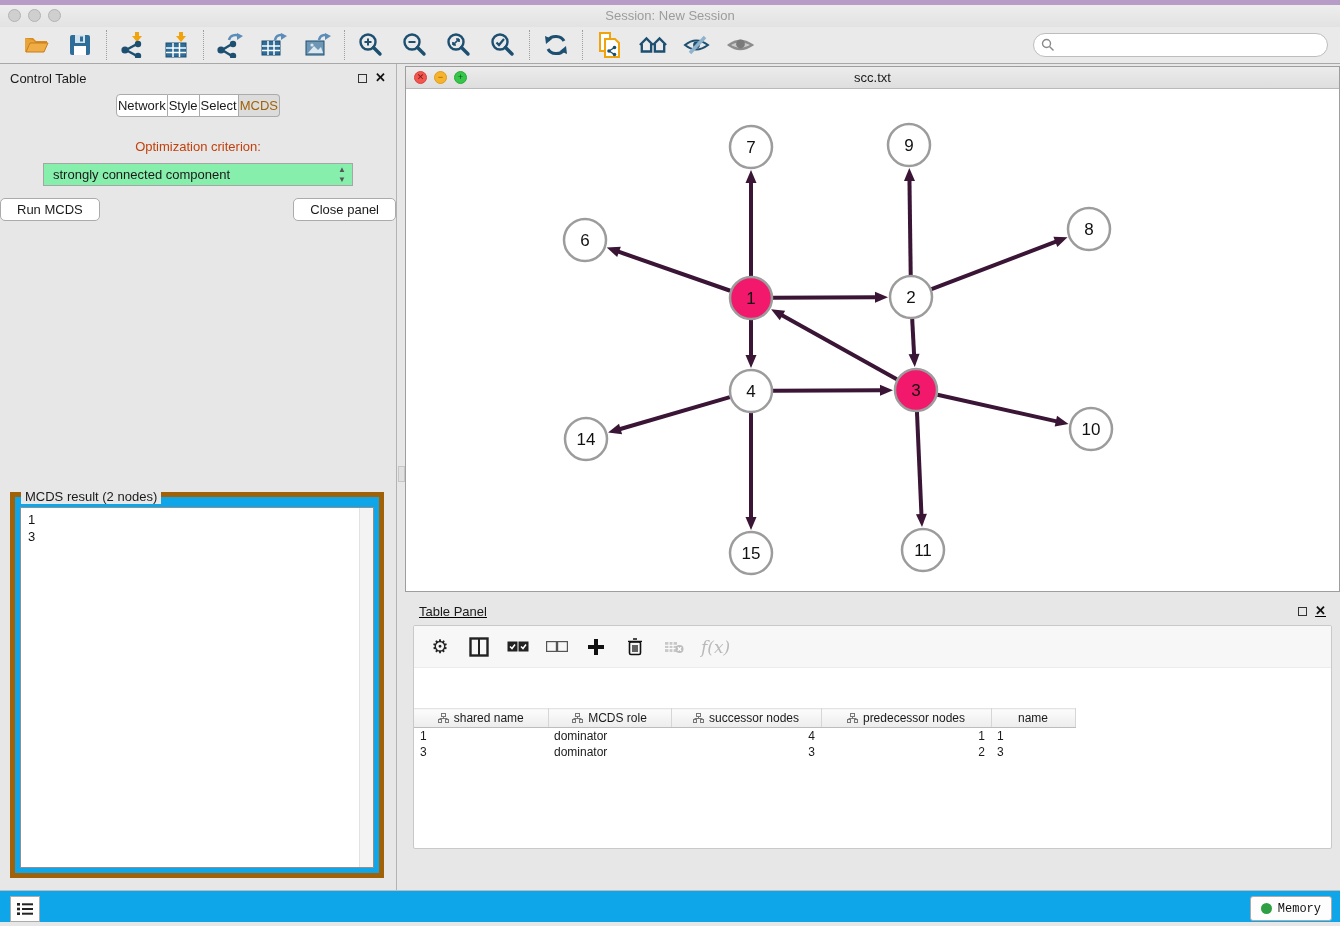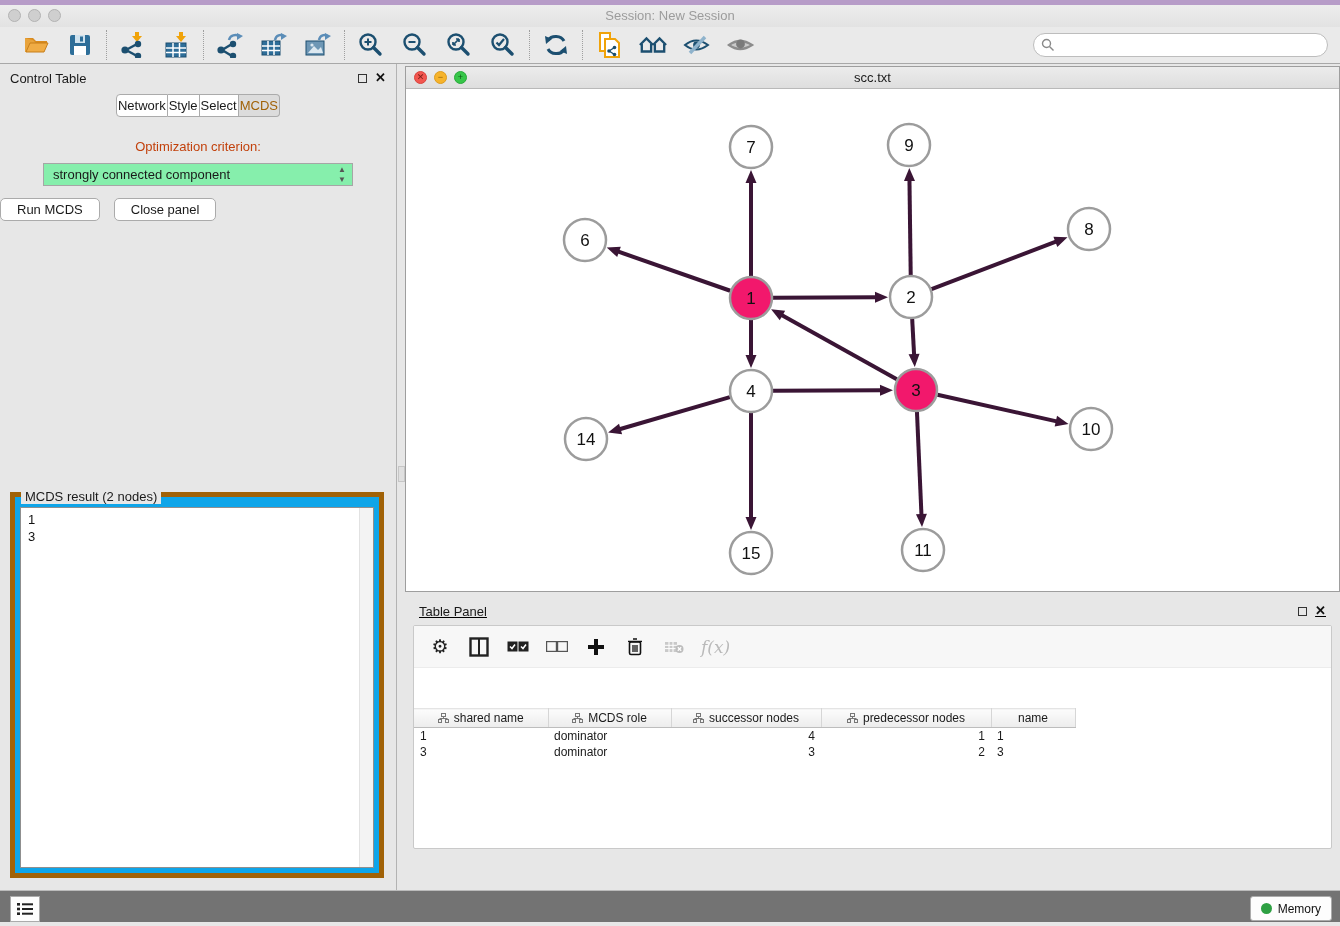--- a/index.html
+++ b/index.html
@@ -46,21 +46,21 @@
              border-left:none; padding:3px 1px; cursor:pointer; }
   .seg-tab:first-child { border-left:1px solid #ABABAB; border-radius:4px 0 0 4px; }
   .seg-tab:last-child { border-radius:0 4px 4px 0; }
   .seg-tab.active { background:#DCDCDC; color:#a16207; }
 
   .opt-label { text-align:center; font-size:13px; color:#c2410c; margin-top:22px; }
   .select-box { position:relative; width:310px; height:23px; margin:9px auto 0 auto; background:#86efac;
                 border:1px solid #A6A6A6; border-radius:0; font-size:13px; color:#1a1a1a;
                 line-height:21px; padding-left:9px; cursor:pointer; }
   .select-arrows { position:absolute; right:6px; top:1px; font-size:8px; color:#555; line-height:10px; text-align:center;}
-  .btn-row { display:flex; justify-content:flex-start; gap:14px; margin-top:12px; }
+  .btn-row { display:flex; justify-content:space-between; gap:14px; margin-top:12px; }
   .pbtn { font-size:13px; color:#1a1a1a; background:#fff; border:1px solid #ABABAB; border-radius:5px;
           padding:3px 16px; cursor:pointer; }
 
   .result-fieldset { position:absolute; left:10px; right:12px; top:428px; bottom:12px;
                      border:5px solid #a16207; background:#0ea5e9; }
   .result-legend { position:absolute; top:-8px; left:6px; background:#E7E7E7; padding:0 4px;
                    font-size:13px; color:#1a1a1a; }
   .result-inner { position:absolute; left:5px; right:5px; top:10px; bottom:5px; background:#fff;
                   border:1px solid #8F8F8F; font-size:13px; color:#111; padding:3px 0 0 7px; }
   .result-inner div { line-height:17px; }
@@ -91,22 +91,22 @@
   .ttable { width:100%; border-collapse:collapse; table-layout:fixed;margin-top:40px; }
   .ttable th { height:19px; background:linear-gradient(#FCFCFC,#ECECEC);
                border-right:1px solid #D6D6D6; border-bottom:1px solid #BDBDBD; border-top:1px solid #E4E4E4;
                font-size:12px; font-weight:normal; color:#1a1a1a; text-align:center; overflow:hidden; white-space:nowrap;}
   .ttable th .hic { margin-right:5px; vertical-align:-1px; }
   .ttable td { font-size:12px; color:#1a1a1a; height:16px; padding:0 6px; white-space:nowrap; overflow:hidden;}
   .al { text-align:left; } .ar { text-align:right; }
   .tp-tabs { position:absolute; left:0; right:0; bottom:6px; display:flex; justify-content:center; }
 
   
-  .statusbar { position:absolute; left:0; top:890px; width:100%; height:32px; background:#737373;
-               border-top:1px solid #BBBBBB; }
+  .statusbar { position:absolute; left:0; top:890px; width:100%; height:32px; background:#0ea5e9;
+               border-top:1px solid #BBBBBB;font-family:Liberation Mono, monospace; }
   .list-btn { position:absolute; left:10px; top:5px; width:30px; height:26px; background:#FDFDFD;
               border:1px solid #ABABAB; display:flex; align-items:center; justify-content:center; cursor:pointer;}
   .memory-btn { position:absolute; right:8px; top:5px; height:25px; background:#FDFDFD;
                 border:1px solid #ABABAB; border-radius:3px; display:flex; align-items:center; gap:6px;
                 padding:0 10px; font-size:12px; color:#111; cursor:pointer;}
   .mem-dot { width:11px; height:11px; border-radius:50%; }
 </style>
 </head>
 <body>
 

